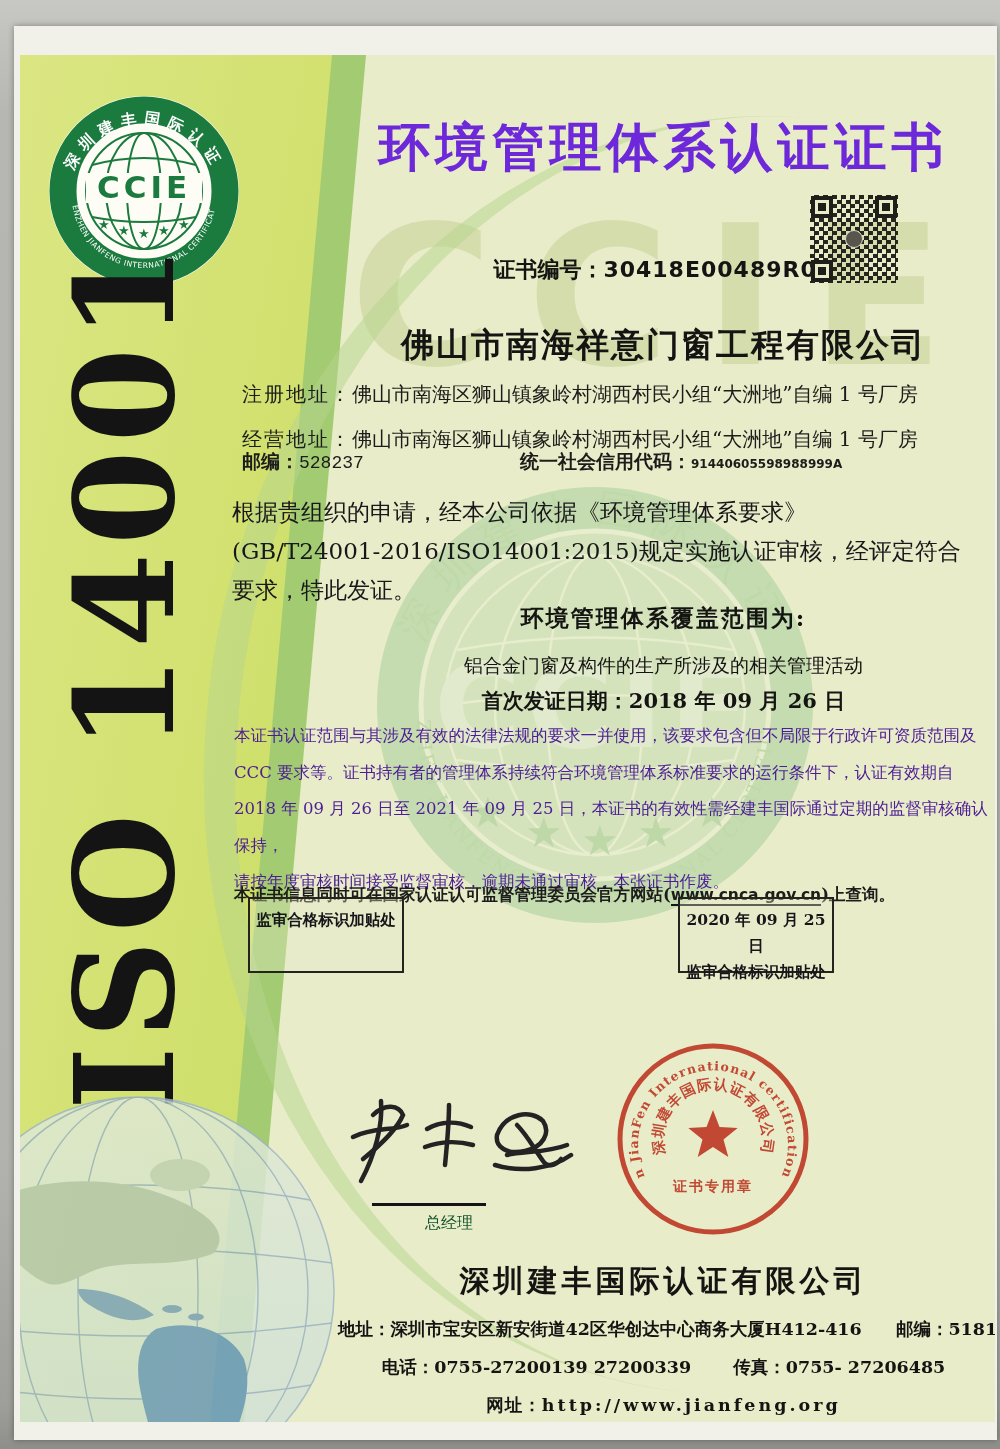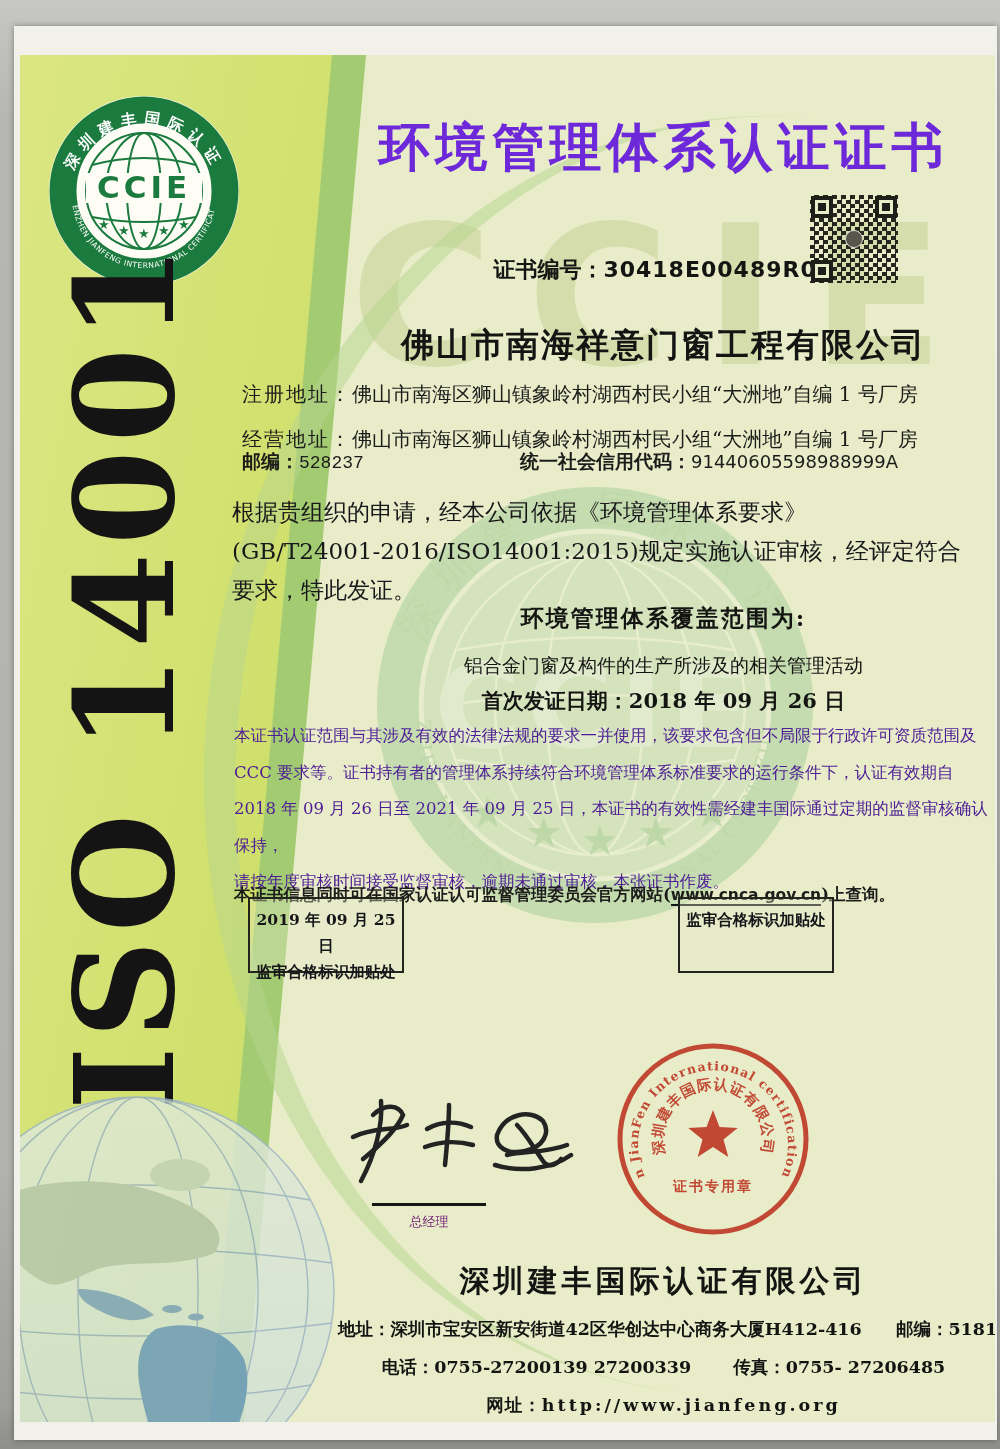--- a/index.html
+++ b/index.html
@@ -37,21 +37,21 @@
   .grant{position:absolute;left:212px;top:438px;font-size:23px;line-height:39px;color:#18181a;}
   .scopehead{top:548px;font-size:23px;font-weight:bold;letter-spacing:2px;}
   .scopetext{top:598px;font-size:19px;}
   .firstissue{top:632px;font-size:21px;font-weight:bold;text-align:center;}
   .terms{position:absolute;left:214px;top:663px;font-size:16.5px;line-height:36.5px;color:#4c1d95;}
   .query{font-size:16.5px;font-weight:bold;}
   .query .url{border-bottom:2px solid #15151a;font-family:"DejaVu Sans","Liberation Sans",sans-serif;font-size:15.5px;}
   .sticker{position:absolute;width:152px;height:64px;border:2px solid #24241f;text-align:center;
            font-size:15.5px;font-weight:bold;padding-top:8px;line-height:26px;color:#16161a;background:rgba(233,236,201,.35);}
   .sigline{position:absolute;left:352px;top:1148px;width:114px;height:3px;background:#151515;}
-  .sigtitle{position:absolute;left:352px;top:1158px;width:114px;text-align:center;font-size:13px;color:#701a75;}
+  .sigtitle{position:absolute;left:372px;top:1158px;width:114px;text-align:center;font-size:16px;color:#14532d;}
   .issuer{top:1206px;font-size:30px;font-weight:bold;letter-spacing:4px;}
   .contact{font-weight:bold;font-size:17.5px;}
   .c1{top:1262px;} .c2{top:1300px;} .c3{top:1338px;letter-spacing:1px;}
   .qr{position:absolute;left:790px;top:140px;width:88px;height:88px;
       background-image:conic-gradient(#26261f 90deg,transparent 90deg 180deg,#26261f 180deg 270deg,transparent 270deg);
       background-size:9px 9px;}
   .finder{position:absolute;width:14px;height:14px;border:4px solid #1f1f1a;background:#e9ecc9;}
   .finder::after{content:"";position:absolute;left:3px;top:3px;width:8px;height:8px;background:#1f1f1a;}
   .f-tl{left:1px;top:1px;} .f-tr{right:1px;top:1px;} .f-bl{left:1px;bottom:1px;}
   .qr-dot{position:absolute;left:35px;top:35px;width:16px;height:16px;border-radius:50%;background:#57554c;border:1px solid #d8d8cc;}
@@ -184,21 +184,21 @@
     <div class="abs addr" style="left:222px;top:326px;">
       <span class="lab">注册地址：</span><span>佛山市南海区狮山镇象岭村湖西村民小组“大洲地”自编 1 号厂房</span>
     </div>
     <div class="abs addr" style="left:222px;top:371px;">
       <span class="lab">经营地址：</span><span>佛山市南海区狮山镇象岭村湖西村民小组“大洲地”自编 1 号厂房</span>
     </div>
     <div class="abs postal" style="left:222px;top:394px;">
       <span>邮编：</span><span style="font-family:Liberation Mono, monospace;font-weight:normal;font-size:18px;">528237</span>
     </div>
     <div class="abs postal" style="left:500px;top:394px;">
-      <span>统一社会信用代码：</span><span style="font-family:'DejaVu Sans',sans-serif;font-weight:normal;font-size:18px;">91440605598988999A</span>
+      <span>统一社会信用代码：</span><span style="font-family:'DejaVu Sans',sans-serif;font-weight:bold;font-size:12px;">91440605598988999A</span>
     </div>
 
     <div class="grant">
       <div>根据贵组织的申请，经本公司依据《环境管理体系要求》</div>
       <div>(GB/T24001-2016/ISO14001:2015)规定实施认证审核，经评定符合</div>
       <div>要求，特此发证。</div>
     </div>
 
     <div class="ctr scopehead">环境管理体系覆盖范围为:</div>
     <div class="ctr scopetext">铝合金门窗及构件的生产所涉及的相关管理活动</div>
@@ -209,24 +209,24 @@
       <div>CCC 要求等。证书持有者的管理体系持续符合环境管理体系标准要求的运行条件下，认证有效期自</div>
       <div>2018 年 09 月 26 日至 2021 年 09 月 25 日，本证书的有效性需经建丰国际通过定期的监督审核确认保持，</div>
       <div>请按年度审核时间接受监督审核，逾期未通过审核，本张证书作废。</div>
     </div>
 
     <div class="abs query" style="left:214px;top:829px;">
       <span>本证书信息同时可在国家认证认可监督管理委员会官方网站(</span><span class="url">www.cnca.gov.cn</span><span>)上查询。</span>
     </div>
 
     <div class="sticker" style="left:228px;top:842px;margin-top:0;">
-      <div>2019 年 09 月 25 日</div>
       <div>监审合格标识加贴处</div>
     </div>
     <div class="sticker" style="left:658px;top:842px;">
+      <div>2020 年 09 月 25 日</div>
       <div>监审合格标识加贴处</div>
     </div>
 
     <svg class="signature" width="240" height="115" viewBox="0 0 240 115">
       <g stroke="#232323" stroke-width="4.5" fill="none" stroke-linecap="round">
         <path d="M28,22 C40,10 54,12 58,22 C52,36 38,50 18,66"></path>
         <path d="M8,44 C28,34 48,38 62,32"></path>
         <path d="M36,8 C38,32 30,62 16,88"></path>
         <path d="M82,36 C96,28 112,28 126,34"></path>
         <path d="M104,12 C104,32 102,52 100,72"></path>

